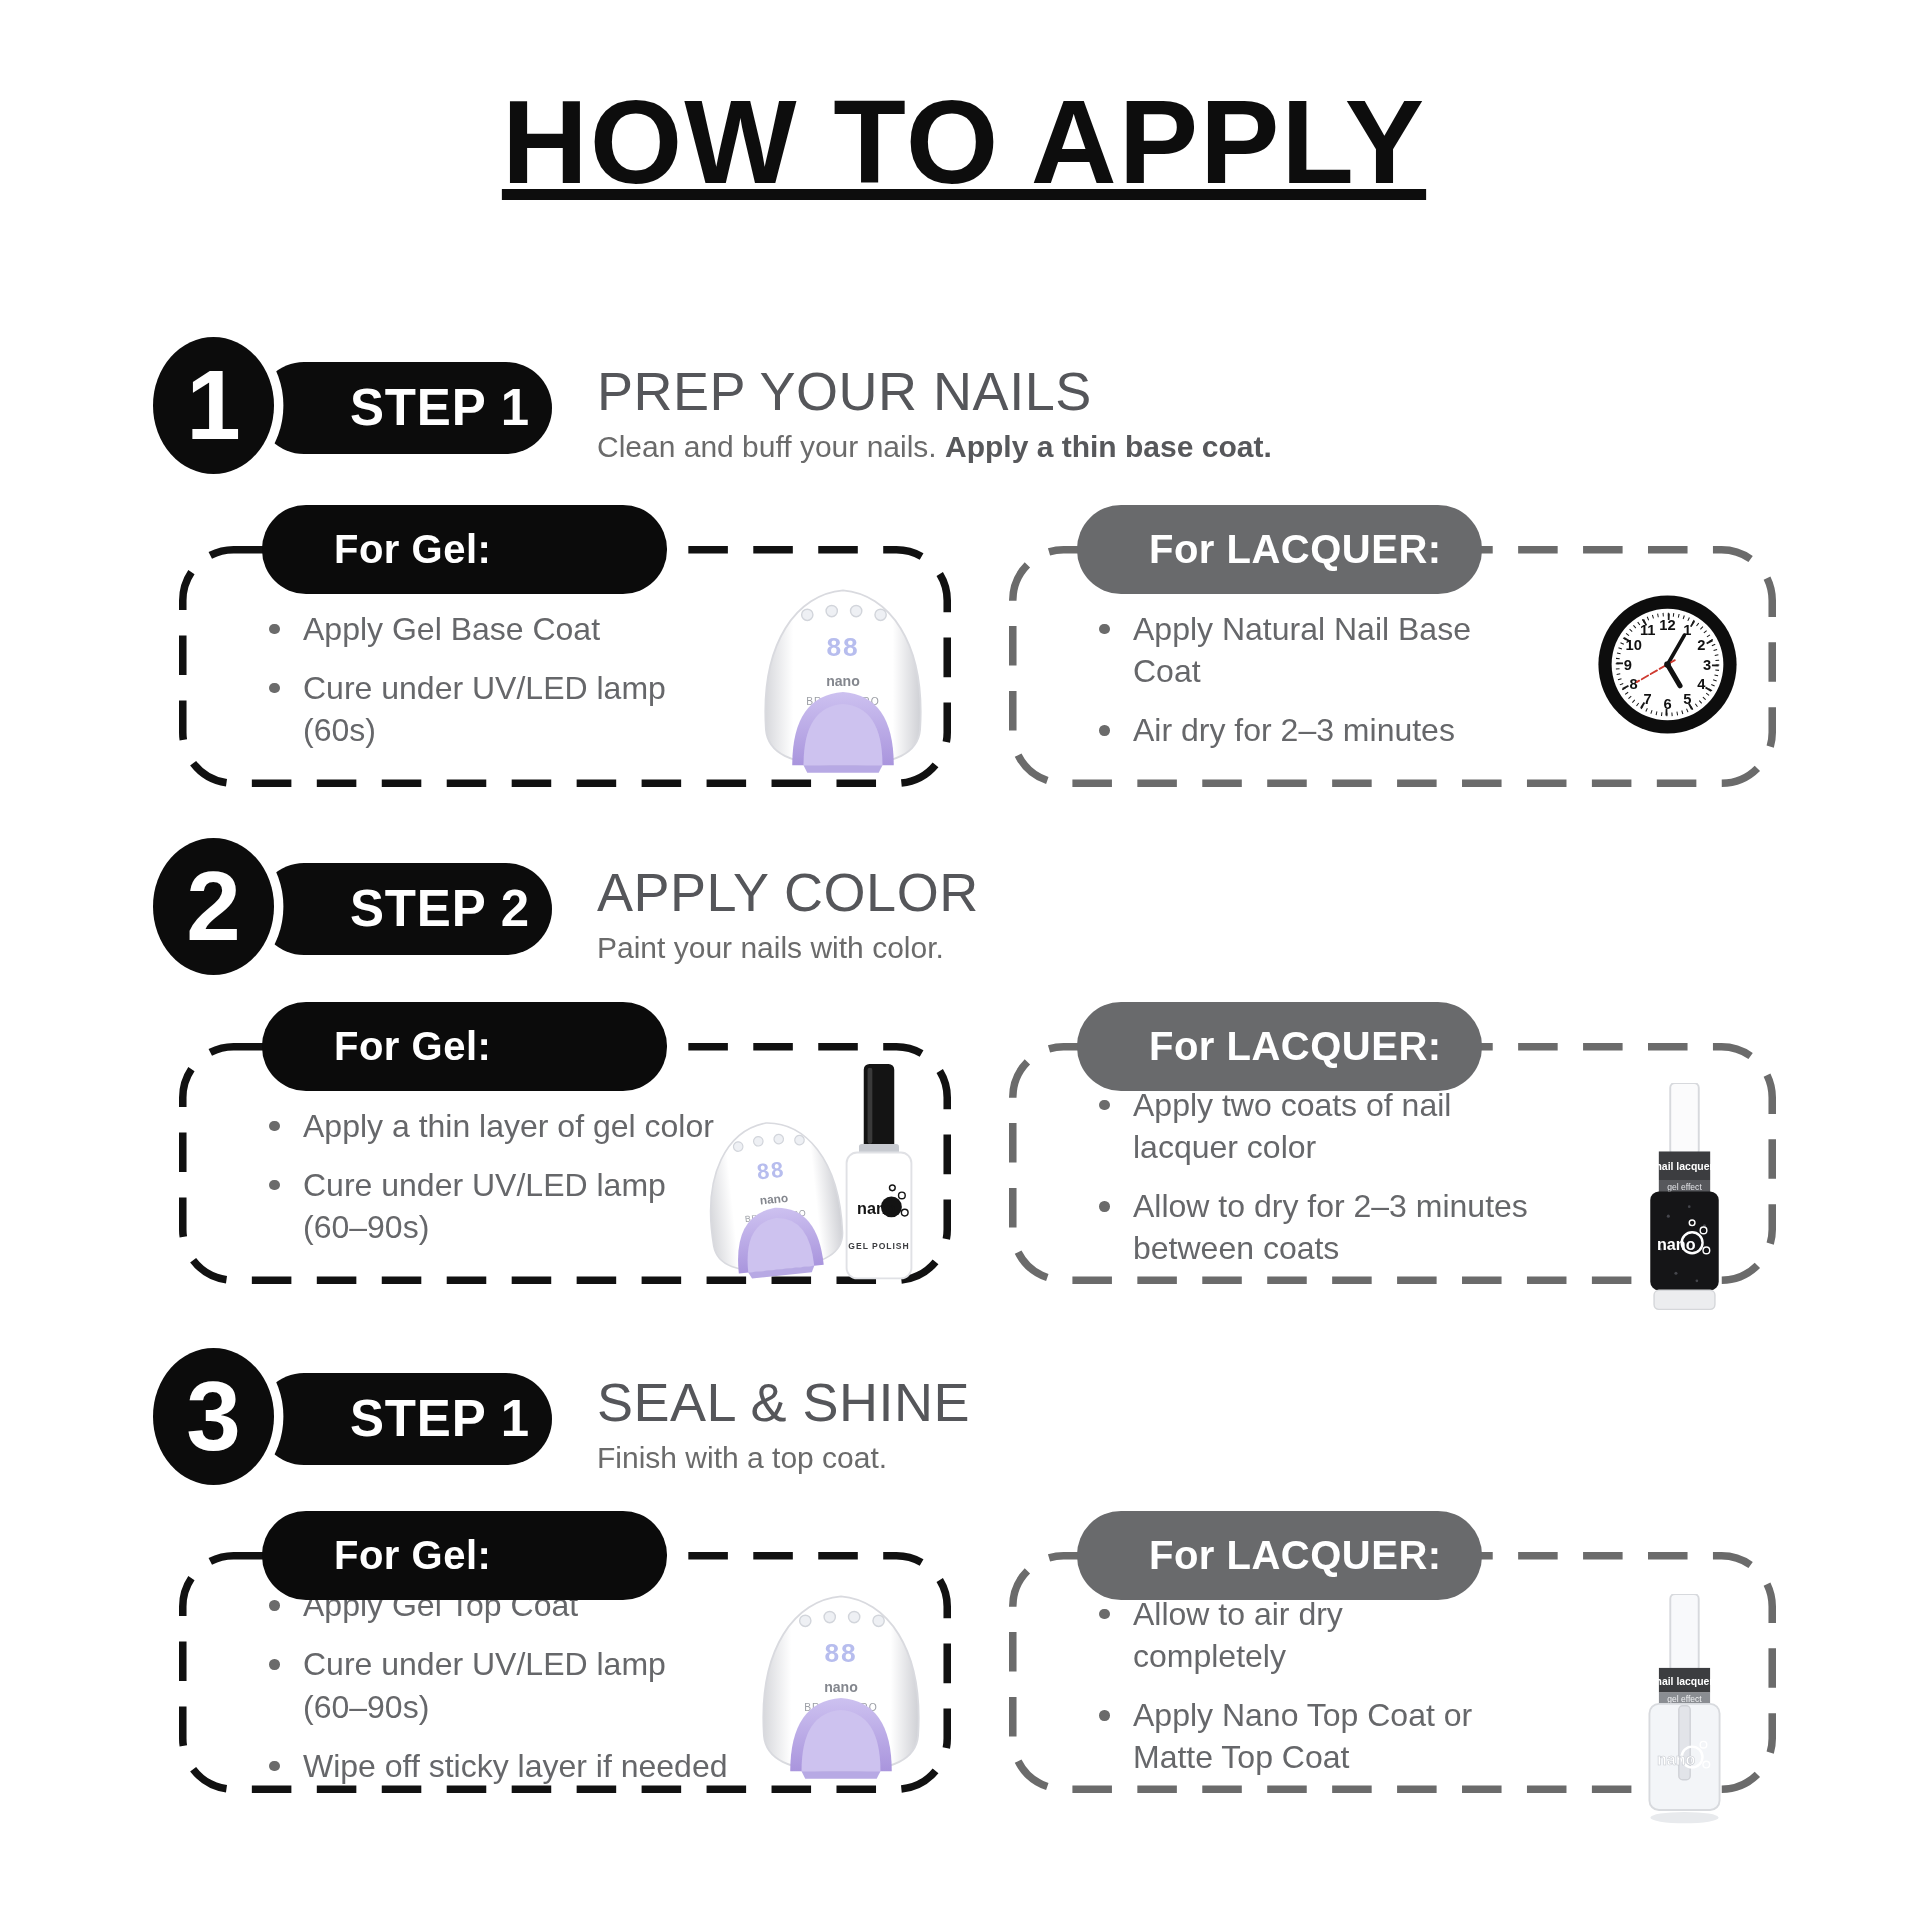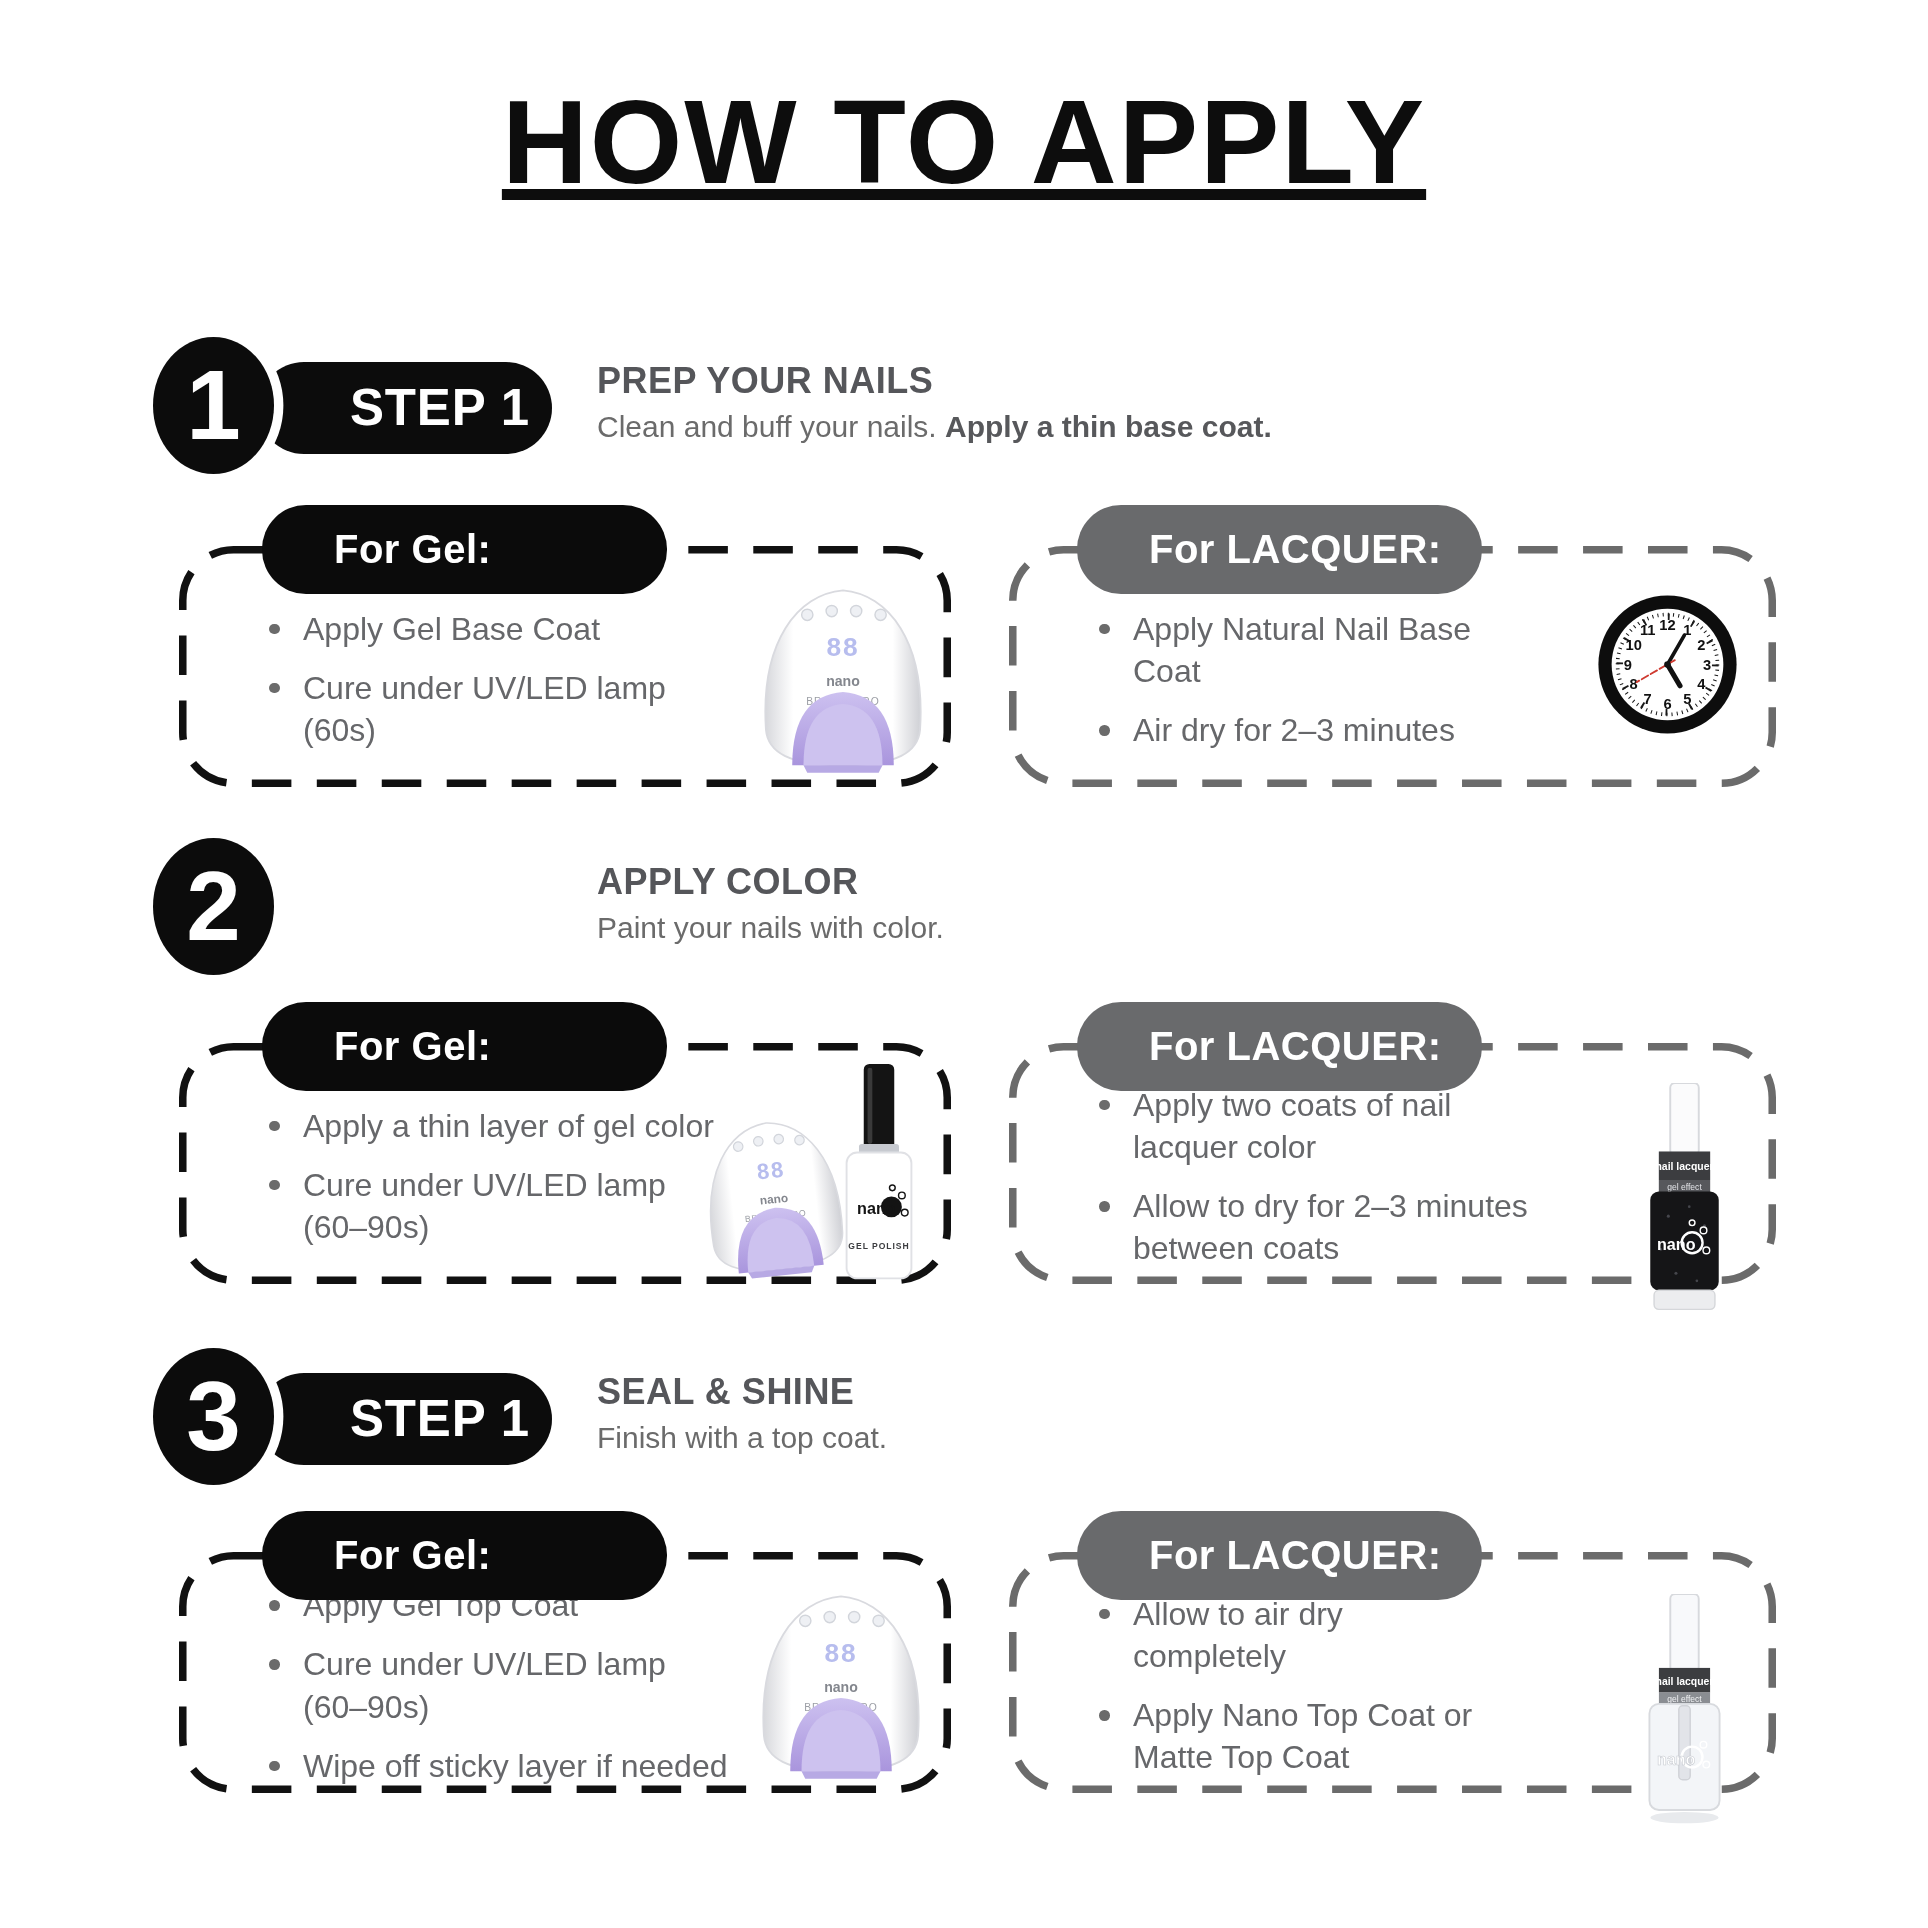--- a/index.html
+++ b/index.html
@@ -23,21 +23,21 @@
     font-size:98px;font-weight:800;z-index:2;box-shadow:0 0 0 9.4px #fff;
   }
   .step-pill{
     position:absolute;left:105px;top:24.5px;width:294px;height:92px;
     background:#0c0c0c;border-radius:47px;color:#fff;
     display:flex;align-items:center;justify-content:center;
     padding-left:70px;box-sizing:border-box;
     font-size:51px;font-weight:700;letter-spacing:0.9px;text-align:center;
   }
   .step-text{position:absolute;left:444px;top:22.6px;}
-  .step-text h2{margin:0;font-size:36px;font-weight:700;color:#55565a;letter-spacing:0.5px;}
+  .step-text h2{margin:0;font-size:54px;font-weight:400;color:#55565a;letter-spacing:0.5px;}
   .step-text p{margin:8.5px 0 0;font-size:30px;color:#6b6b6b;}
   .step-text b{font-weight:700;color:#57585b;}
   
   .box{position:absolute;height:241px;border-radius:53px;}
   .box .frame{position:absolute;left:0;top:0;width:100%;height:100%;}
   .gel-box{left:179px;width:772px;}
   .lac-box{left:1009px;width:767px;}
   .r1{top:546px;} .r2{top:1043px;} .r3{top:1552px;}
   .box-pill{
     position:absolute;top:-41px;height:89px;border-radius:44px;color:#fff;
@@ -149,20 +149,21 @@
       <text x="73" y="60">11</text>
     </g>
     <line x1="100" y1="100" x2="123" y2="60" stroke="#111" stroke-width="5" stroke-linecap="round"></line>
     <line x1="100" y1="100" x2="117" y2="129" stroke="#111" stroke-width="7" stroke-linecap="round"></line>
     <line x1="110" y1="94" x2="58" y2="124" stroke="#cf3a30" stroke-width="2.5" stroke-linecap="round" stroke-dasharray="10 4"></line>
     <circle cx="100" cy="100" r="4.5" fill="#111"></circle>
   </svg>
 
   <div class="step-header" style="top:838px;">
     <div class="step-num">2</div>
+    <div class="step-pill">STEP 2</div>
     <div class="step-text">
       <h2>APPLY COLOR</h2>
       <p><span>Paint your nails with color.</span><b></b></p>
     </div>
   </div>
 
   <div class="box gel-box r2">
     <svg class="frame" viewBox="0 0 820 256" preserveAspectRatio="none">
       <rect x="4" y="4" width="812" height="248" rx="54" fill="none" stroke="#111111" stroke-width="8" stroke-dasharray="42 27"></rect>
     </svg>

